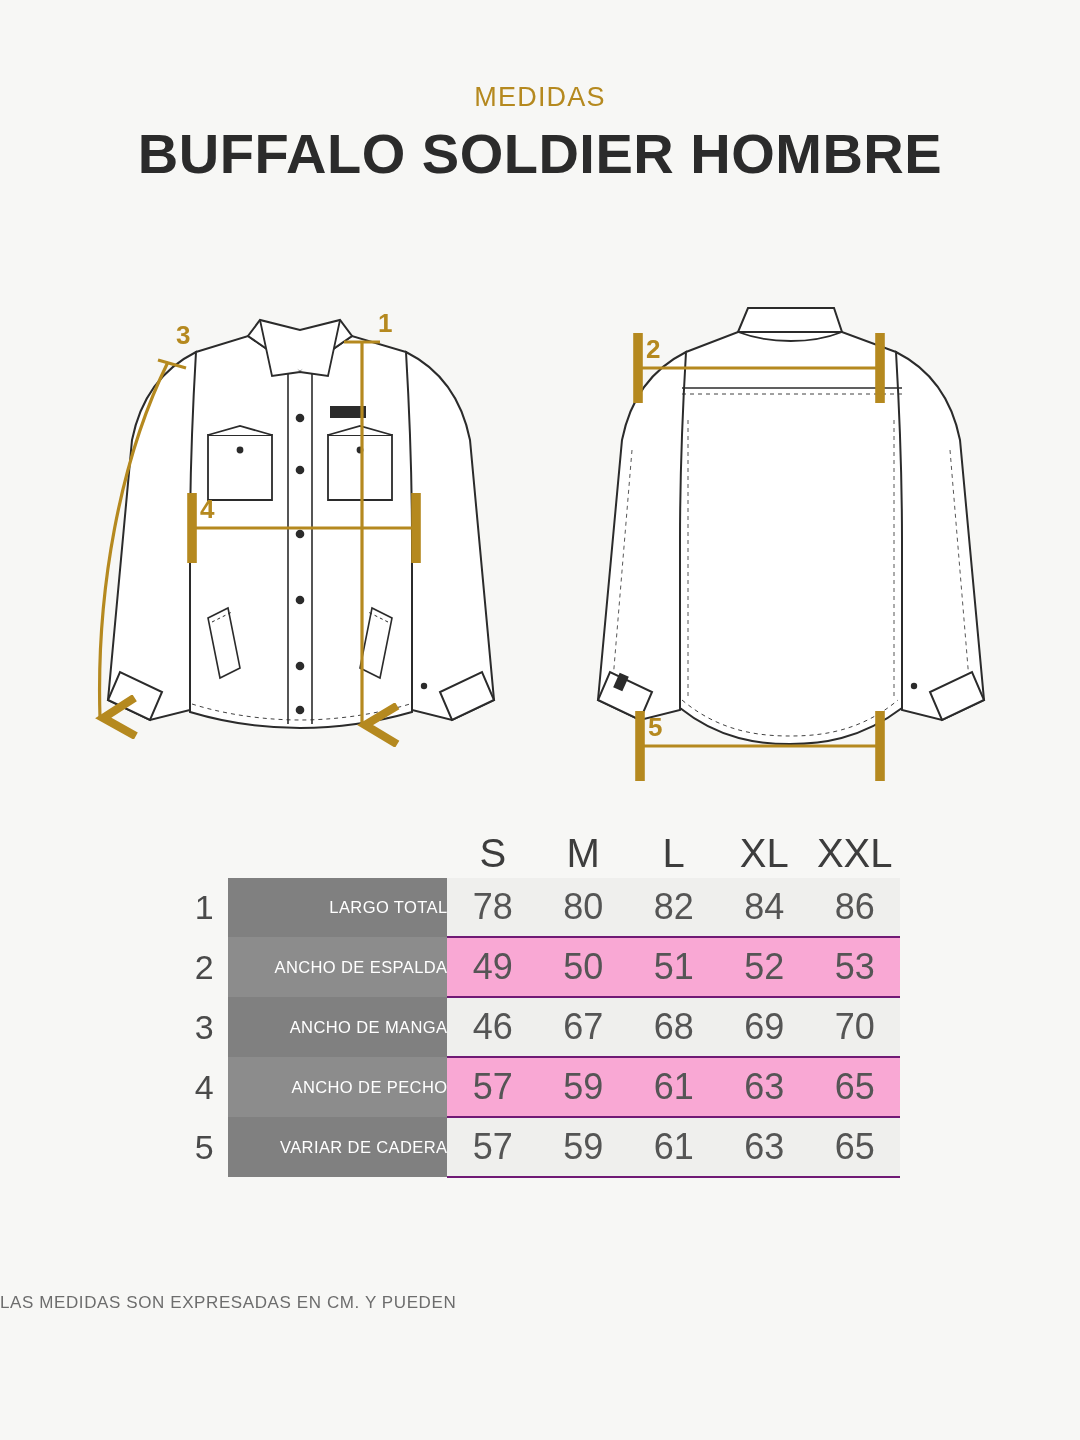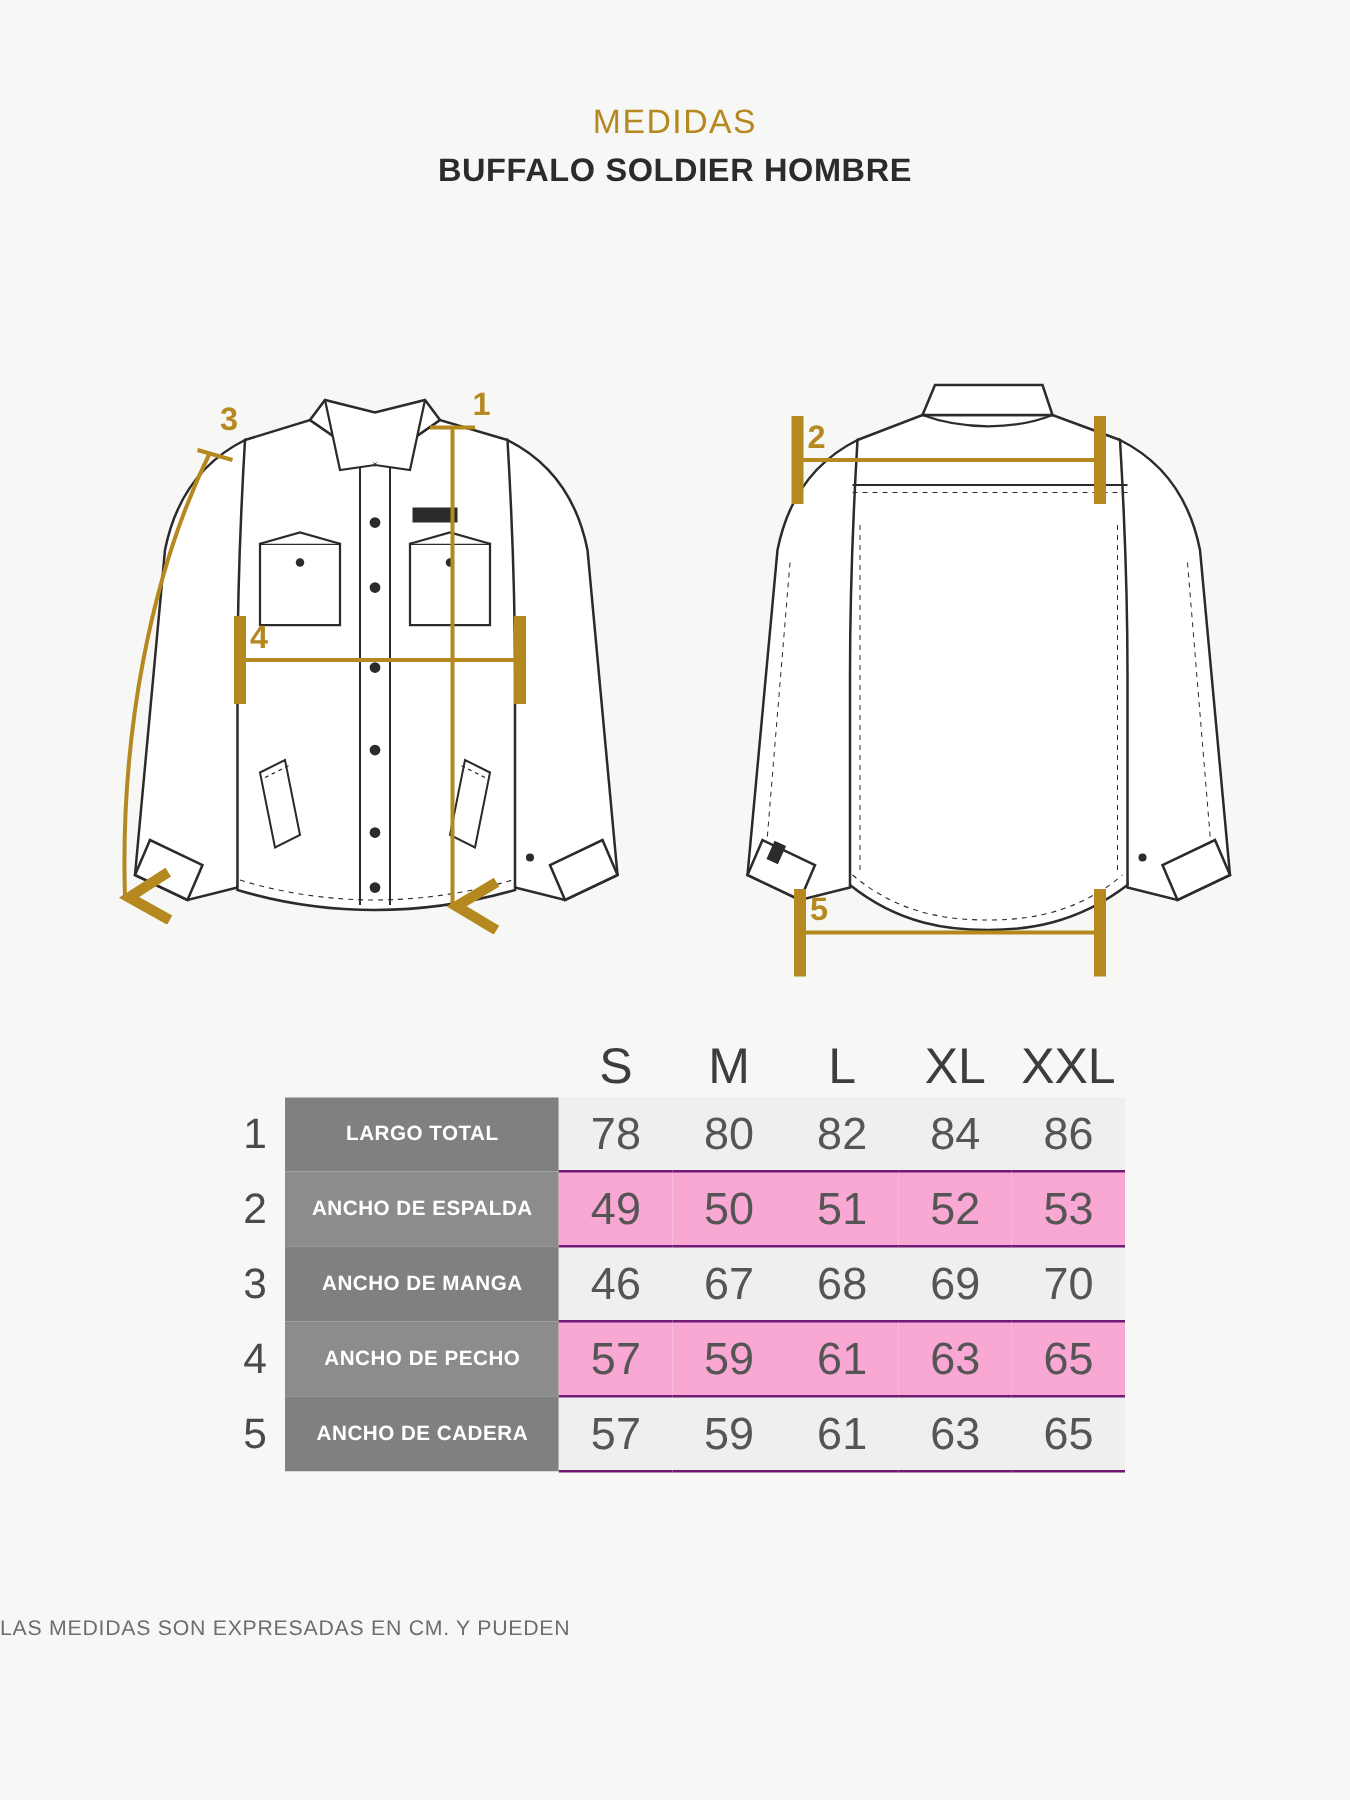--- a/index.html
+++ b/index.html
@@ -28,21 +28,21 @@
     padding-top: 82px;
   }
   .kicker {
     font-size: 27px;
     letter-spacing: 1.2px;
     color: #b5891f;
     font-weight: 400;
     margin: 0 0 8px 0;
   }
   .title {
-    font-size: 26px;
+    font-size: 56px;
     font-weight: 700;
     letter-spacing: 0.5px;
     color: #2b2b2b;
     margin: 0;
   }
 
   
   .illus {
     position: absolute;
     top: 300px;
@@ -87,23 +87,23 @@
     text-align: center;
     font-size: 34px;
     color: #4a4a4a;
     font-weight: 400;
     background: transparent;
   }
   .row-label {
     background: #808080;
     color: #ffffff;
     font-size: 16.5px;
-    font-weight: 700;
+    font-weight: 400;
     letter-spacing: 0.4px;
-    text-align: center;
+    text-align: right;
     padding-left: 14px;
     height: 58px;
     white-space: nowrap;
   }
   .row-label.alt { background: #8c8c8c; }
   .val {
     text-align: center;
     font-size: 36px;
     color: #555555;
     font-weight: 400;
@@ -305,21 +305,21 @@
           <td class="row-idx">4</td>
           <td class="row-label alt">ANCHO DE PECHO</td>
           <td class="val alt">57</td>
           <td class="val alt">59</td>
           <td class="val alt">61</td>
           <td class="val alt">63</td>
           <td class="val alt">65</td>
         </tr>
         <tr>
           <td class="row-idx">5</td>
-          <td class="row-label">ANCHO DE CADERA</td>
+          <td class="row-label">VARIAR DE CADERA</td>
           <td class="val">57</td>
           <td class="val">59</td>
           <td class="val">61</td>
           <td class="val">63</td>
           <td class="val">65</td>
         </tr>
       </tbody>
     </table>
   </div>
 

